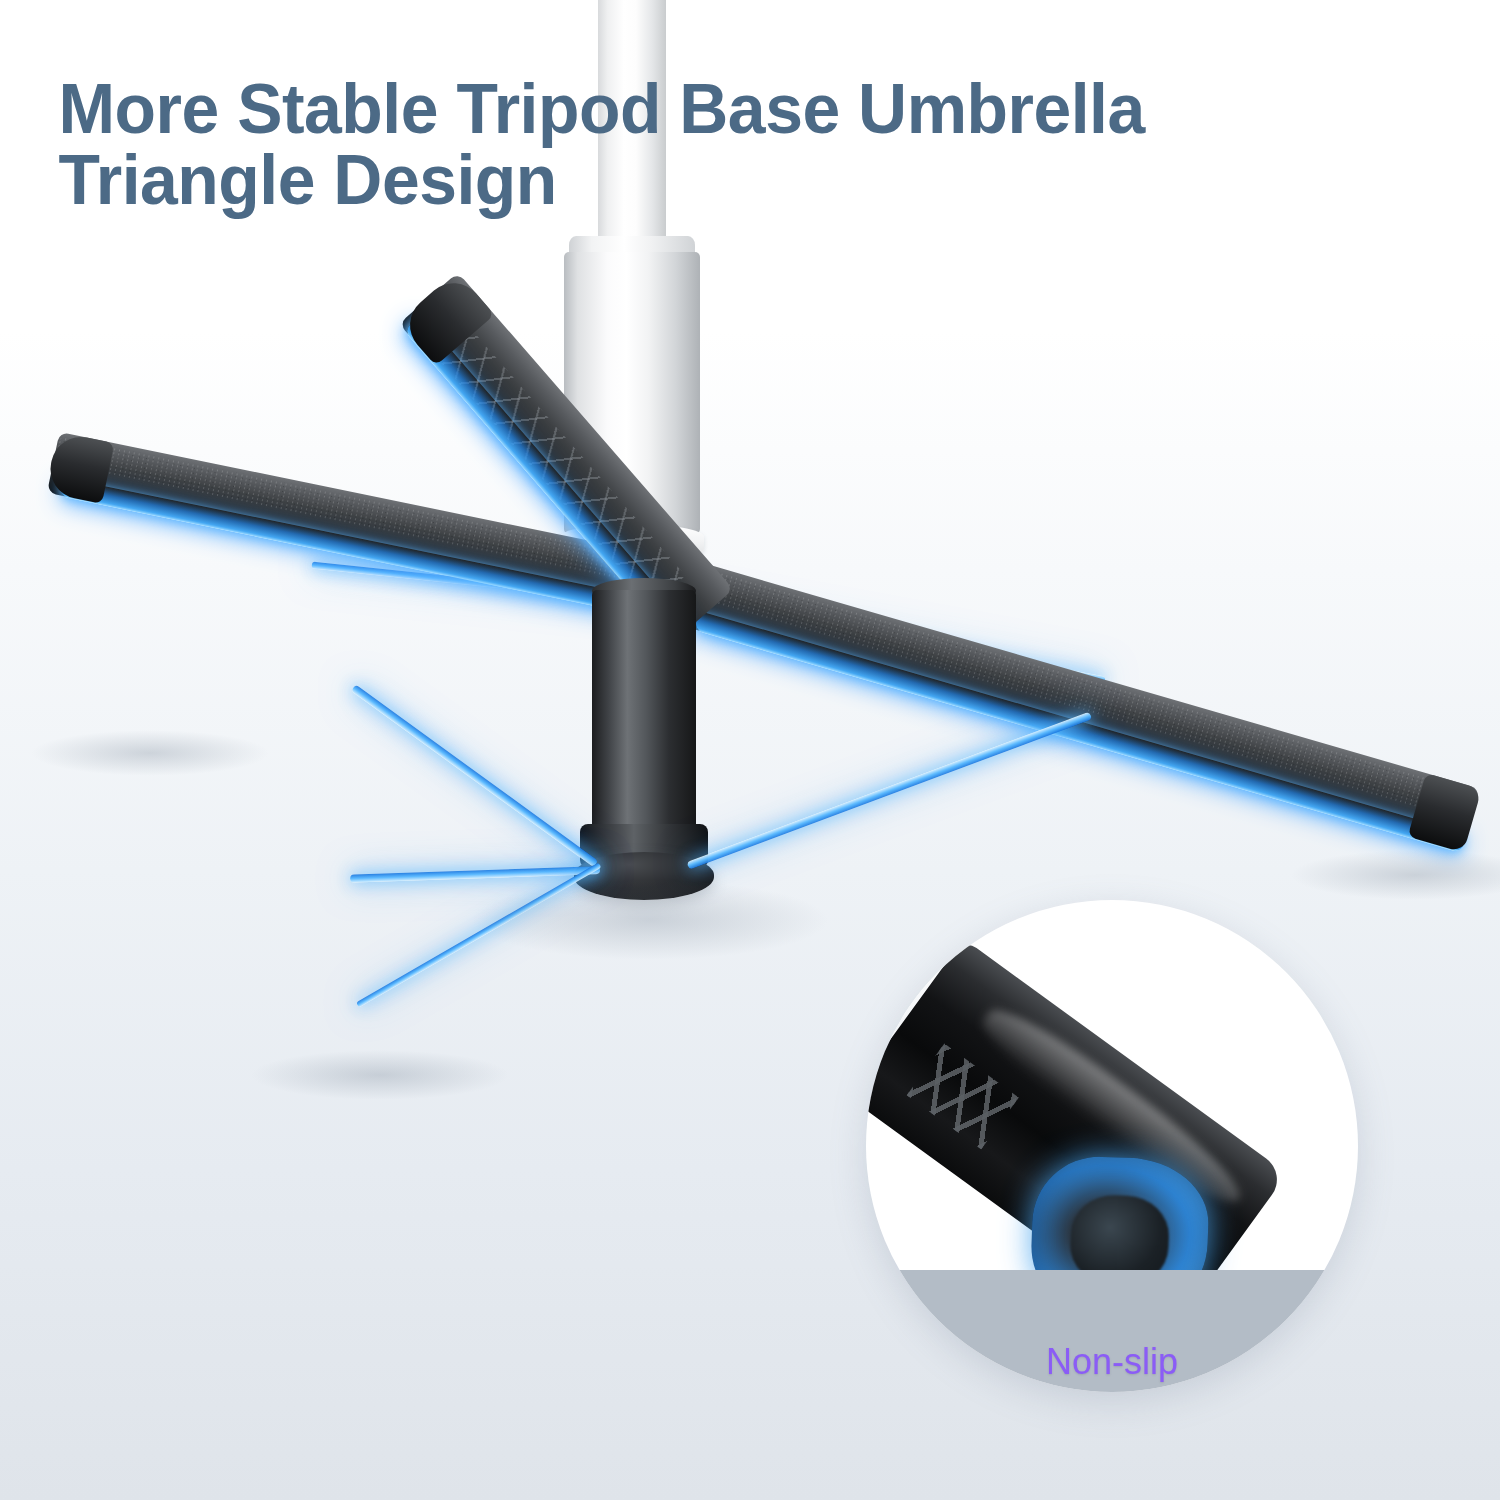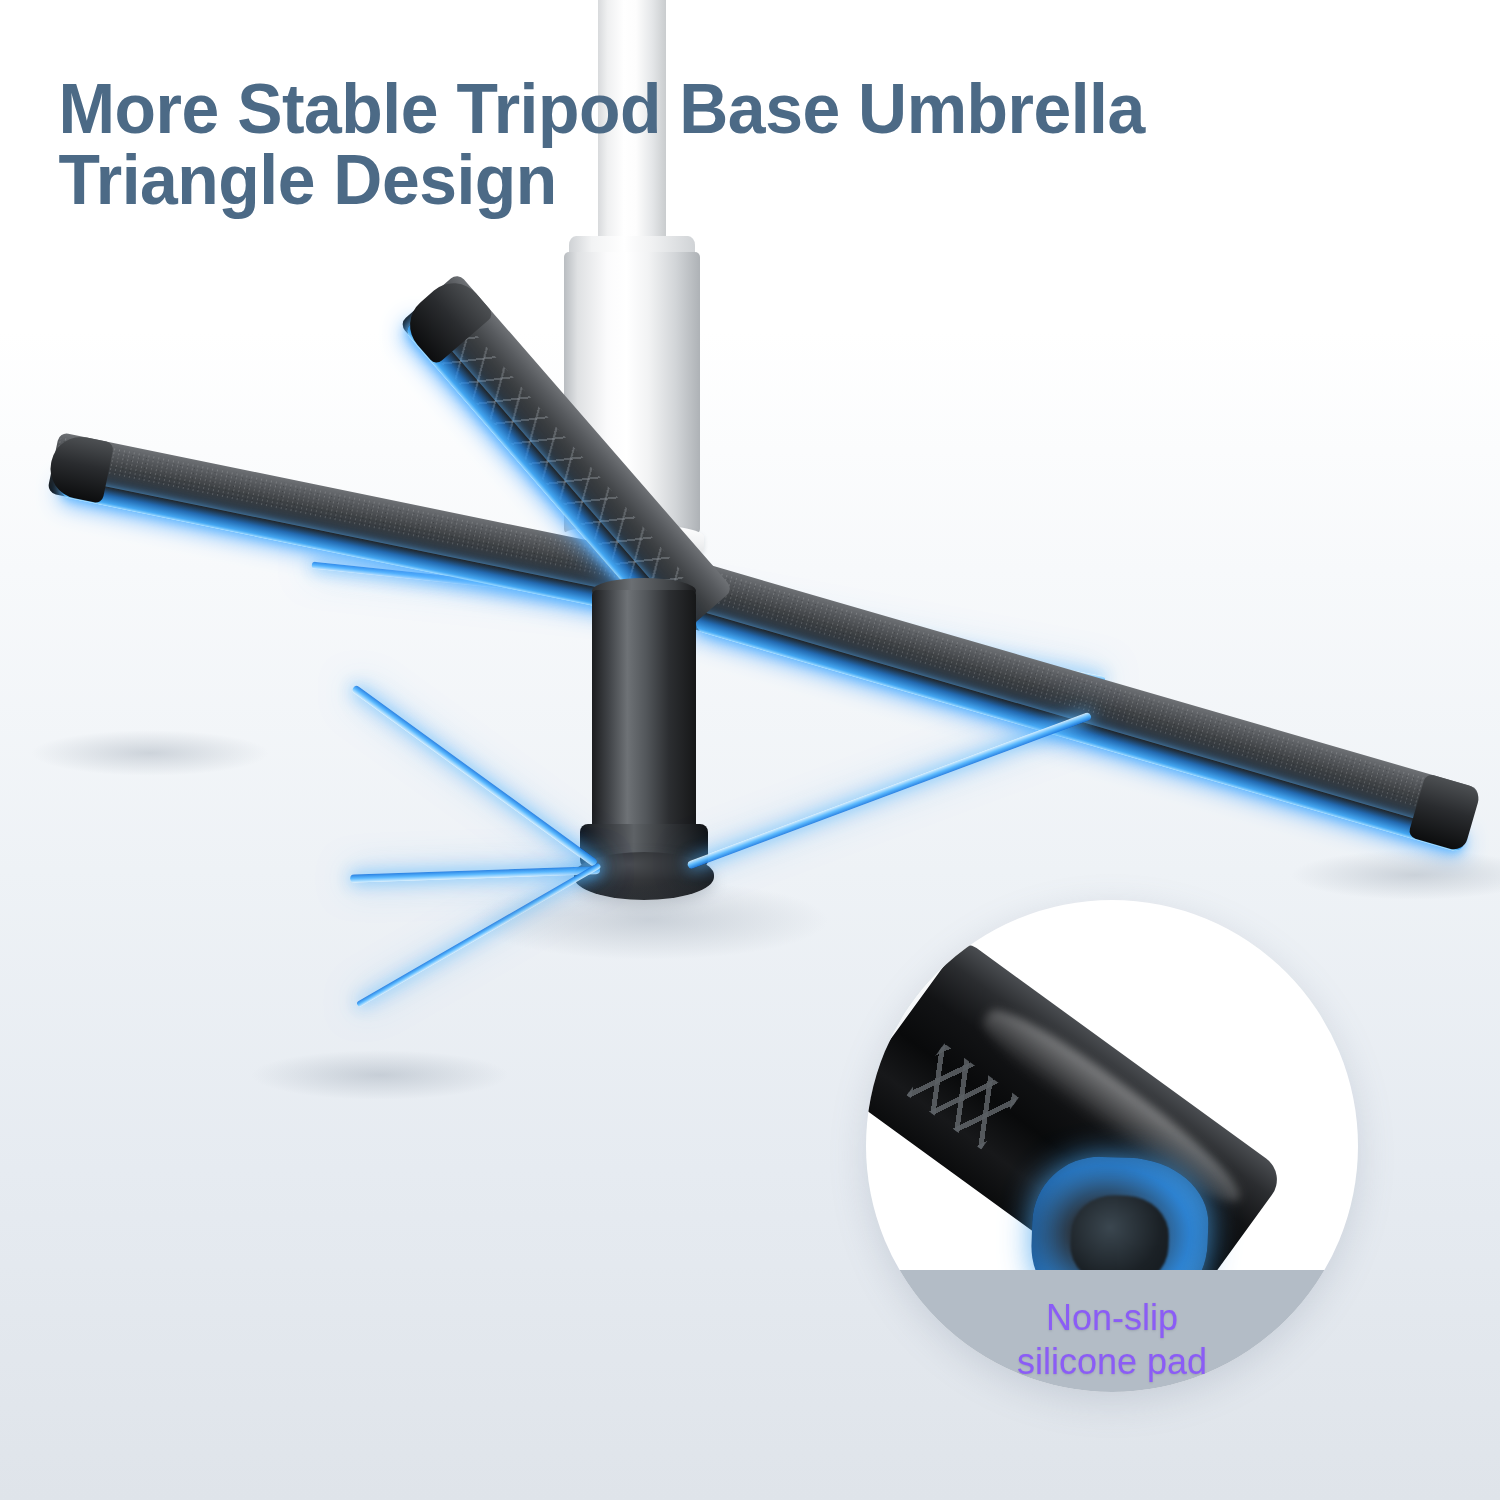--- a/index.html
+++ b/index.html
@@ -377,17 +377,16 @@
       <div id="tip-top"></div>
       <div id="tip-gloss"></div>
       <div id="tip-logo"></div>
       <div id="tip-pad">
         <div id="tip-pad-core"></div>
       </div>
     </div>
     <div id="callout-band"></div>
     <div id="callout-caption">
       <span>Non-slip</span>
-      <span>silicone pad</span>
     </div>
   </div>
 
 </div>
 
 </body></html>

